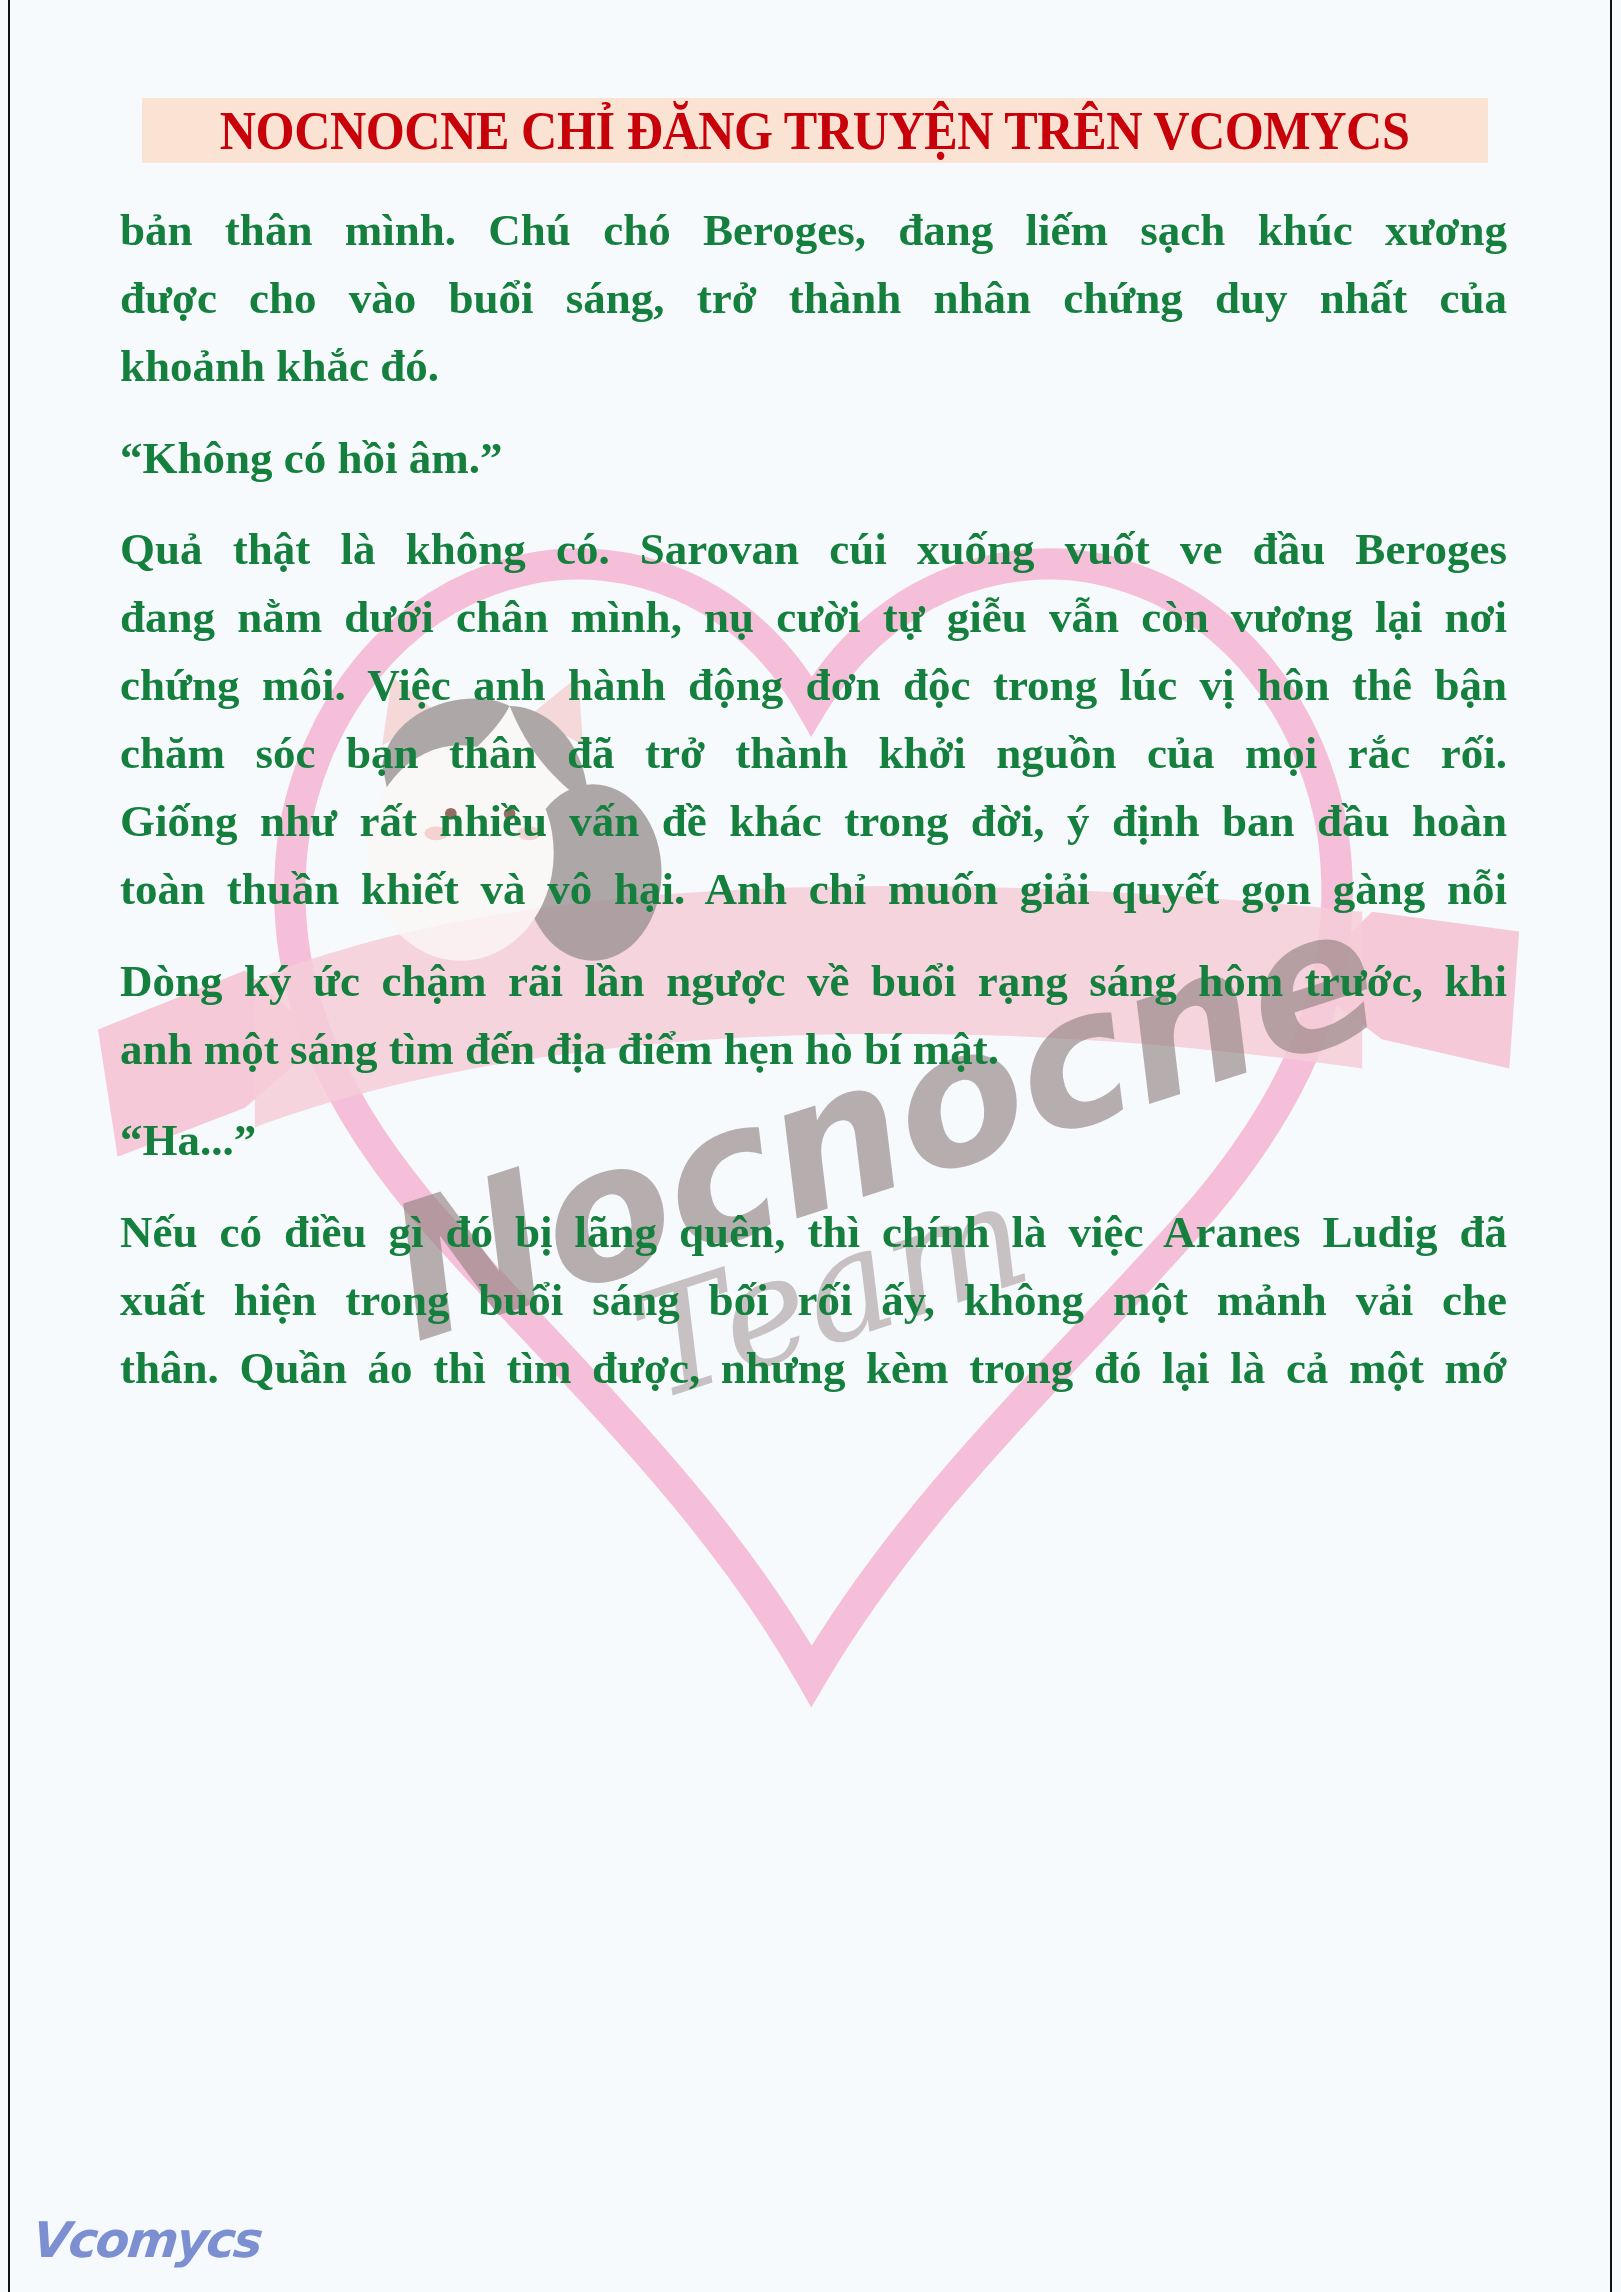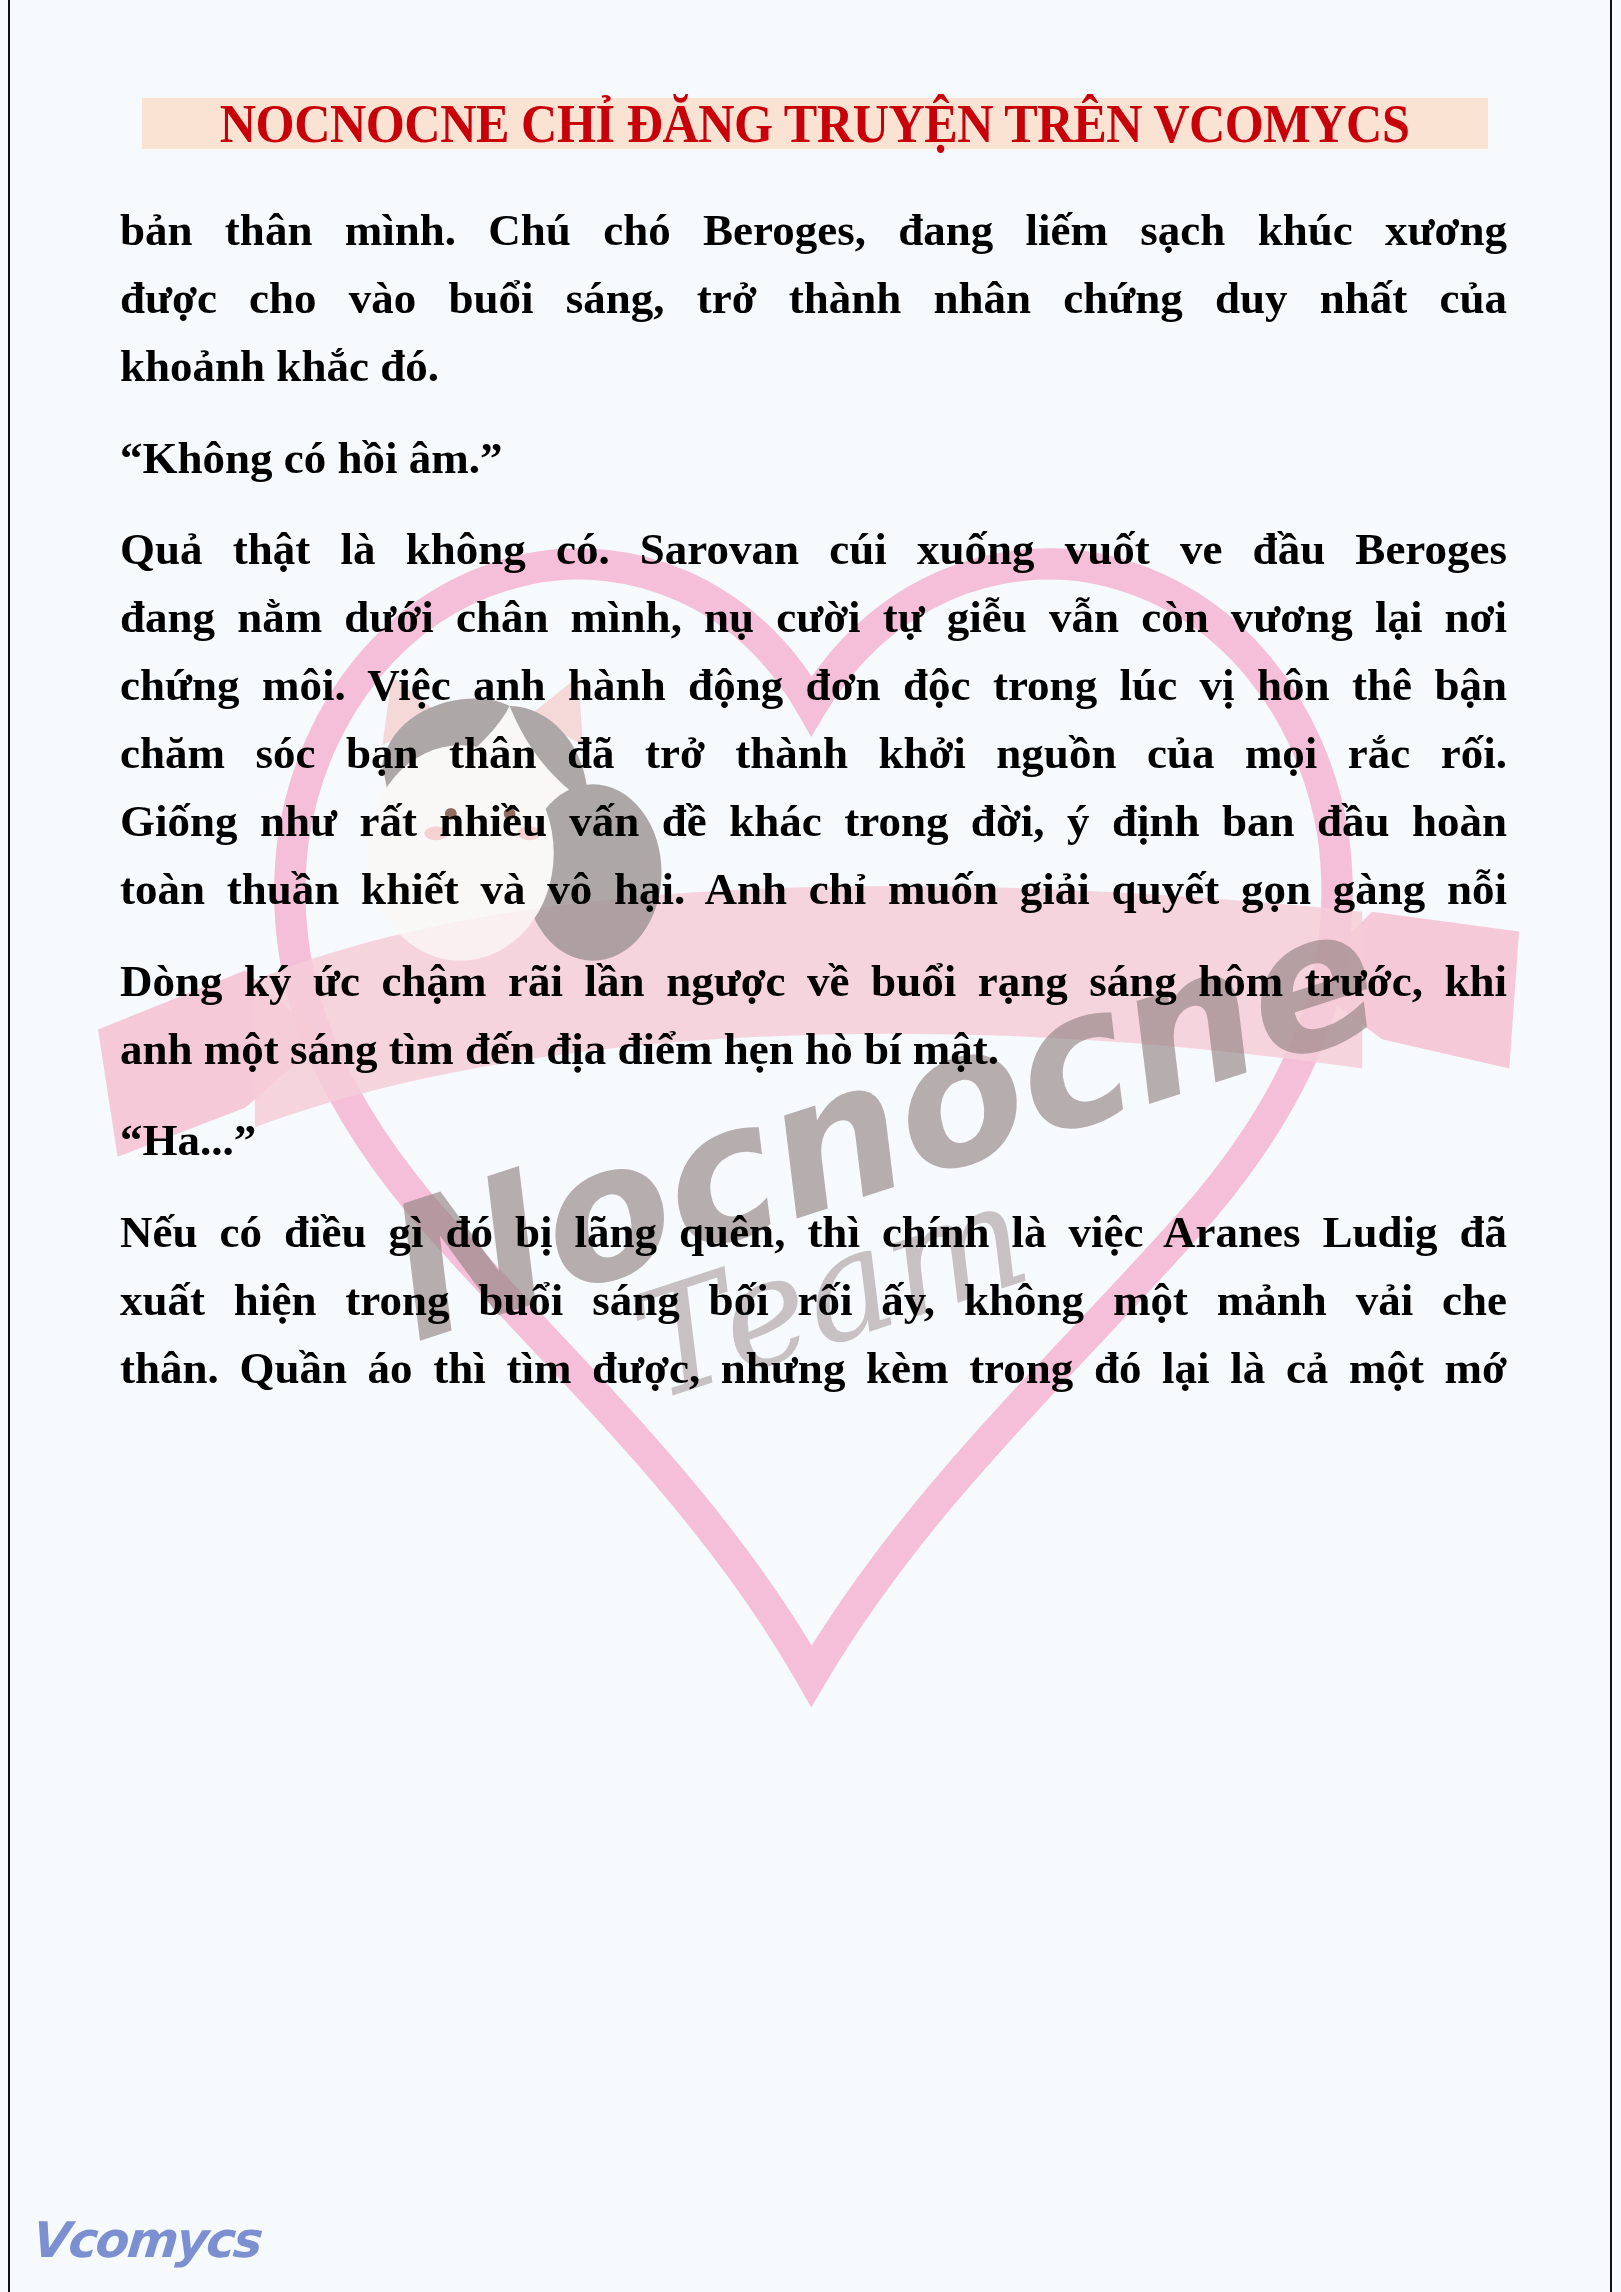--- a/index.html
+++ b/index.html
@@ -37,21 +37,21 @@
     position: absolute;
     left: 0; top: 0;
     width: 1621px; height: 2293px;
     pointer-events: none;
   }
   .header-banner {
     position: absolute;
     left: 142px;
     top: 98px;
     width: 1346px;
-    height: 51px;
+    height: 65px;
     background: #fae3d3;
     display: flex;
     align-items: center;
     justify-content: center;
   }
   .header-text {
     font-family: "Liberation Serif", "DejaVu Serif", serif;
     font-weight: bold;
     font-size: 54px;
     color: #c8000a;
@@ -61,21 +61,21 @@
     line-height: 1;
   }
   .text-block {
     position: absolute;
     left: 120px;
     top: 196px;
     width: 1387px;
     font-family: "Liberation Serif", "DejaVu Serif", serif;
     font-weight: bold;
     font-size: 45px;
-    color: #000000;
+    color: #15803d;
     line-height: 68px;
   }
   .para {
     margin: 0 0 23.5px 0;
     text-align: justify;
     text-align-last: left;
   }
   .line {
     display: block;
     height: 68px;

